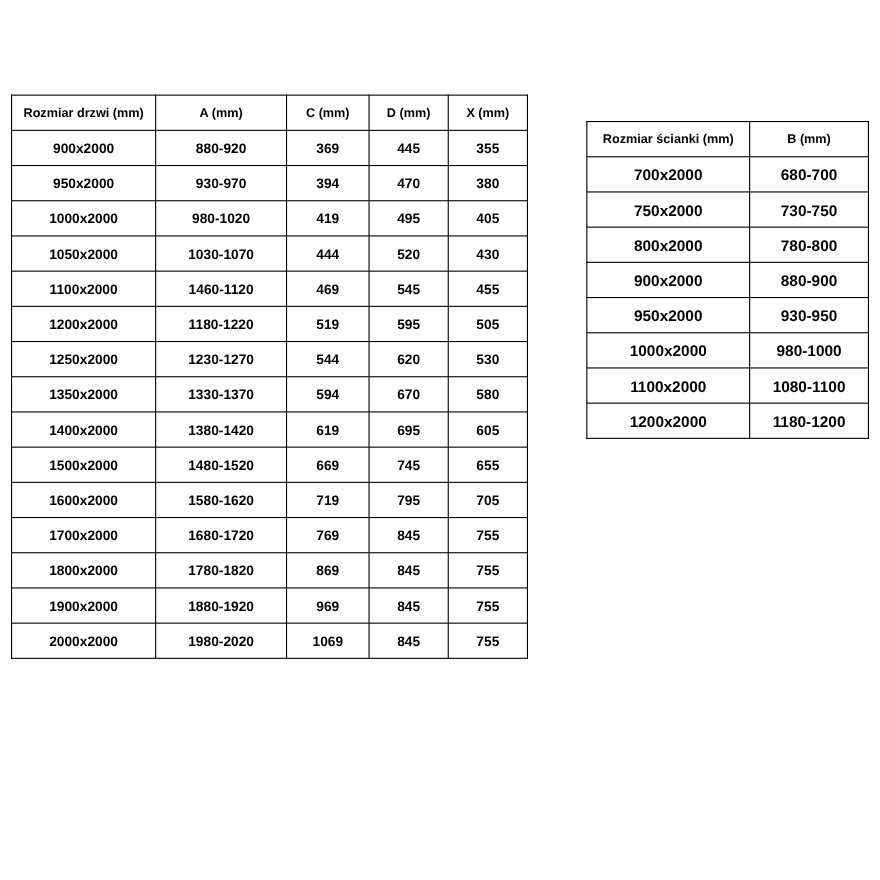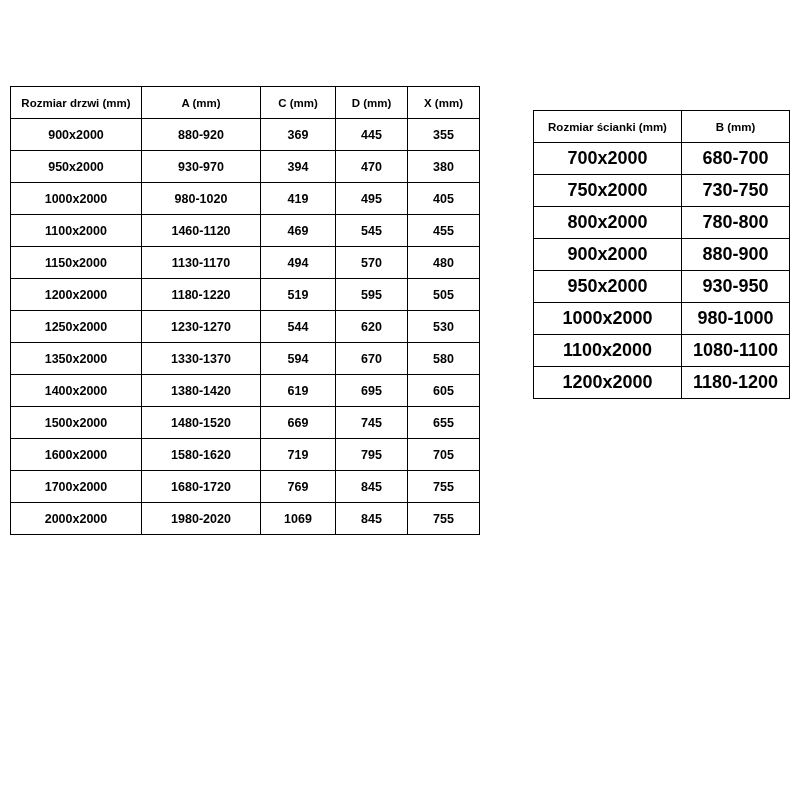--- a/index.html
+++ b/index.html
@@ -62,21 +62,21 @@
     top: 86px;
     margin-top: 24px;
   }
   #wall-table th {
     height: 31px;
     font-size: 11.5px;
     padding: 0 6px;
   }
   #wall-table td {
     height: 31px;
-    font-size: 18px;
+    font-size: 14px;
     padding: 0 6px;
   }
   #wall-table col.w0 { width: 148px; }
   #wall-table col.w1 { width: 108px; }
 </style>
 </head>
 <body>
 
 <div class="page">
 
@@ -113,34 +113,34 @@
           <td>380</td>
         </tr>
         <tr>
           <td>1000x2000</td>
           <td>980-1020</td>
           <td>419</td>
           <td>495</td>
           <td>405</td>
         </tr>
         <tr>
+          <td>1050x2000</td>
+          <td>1030-1070</td>
+          <td>444</td>
+          <td>520</td>
+          <td>430</td>
+        </tr>
+        <tr>
           <td>1100x2000</td>
           <td>1460-1120</td>
           <td>469</td>
           <td>545</td>
           <td>455</td>
         </tr>
         <tr>
-          <td>1150x2000</td>
-          <td>1130-1170</td>
-          <td>494</td>
-          <td>570</td>
-          <td>480</td>
-        </tr>
-        <tr>
           <td>1200x2000</td>
           <td>1180-1220</td>
           <td>519</td>
           <td>595</td>
           <td>505</td>
         </tr>
         <tr>
           <td>1250x2000</td>
           <td>1230-1270</td>
           <td>544</td>
@@ -172,20 +172,34 @@
           <td>1600x2000</td>
           <td>1580-1620</td>
           <td>719</td>
           <td>795</td>
           <td>705</td>
         </tr>
         <tr>
           <td>1700x2000</td>
           <td>1680-1720</td>
           <td>769</td>
+          <td>845</td>
+          <td>755</td>
+        </tr>
+        <tr>
+          <td>1800x2000</td>
+          <td>1780-1820</td>
+          <td>869</td>
+          <td>845</td>
+          <td>755</td>
+        </tr>
+        <tr>
+          <td>1900x2000</td>
+          <td>1880-1920</td>
+          <td>969</td>
           <td>845</td>
           <td>755</td>
         </tr>
         <tr>
           <td>2000x2000</td>
           <td>1980-2020</td>
           <td>1069</td>
           <td>845</td>
           <td>755</td>
         </tr>

